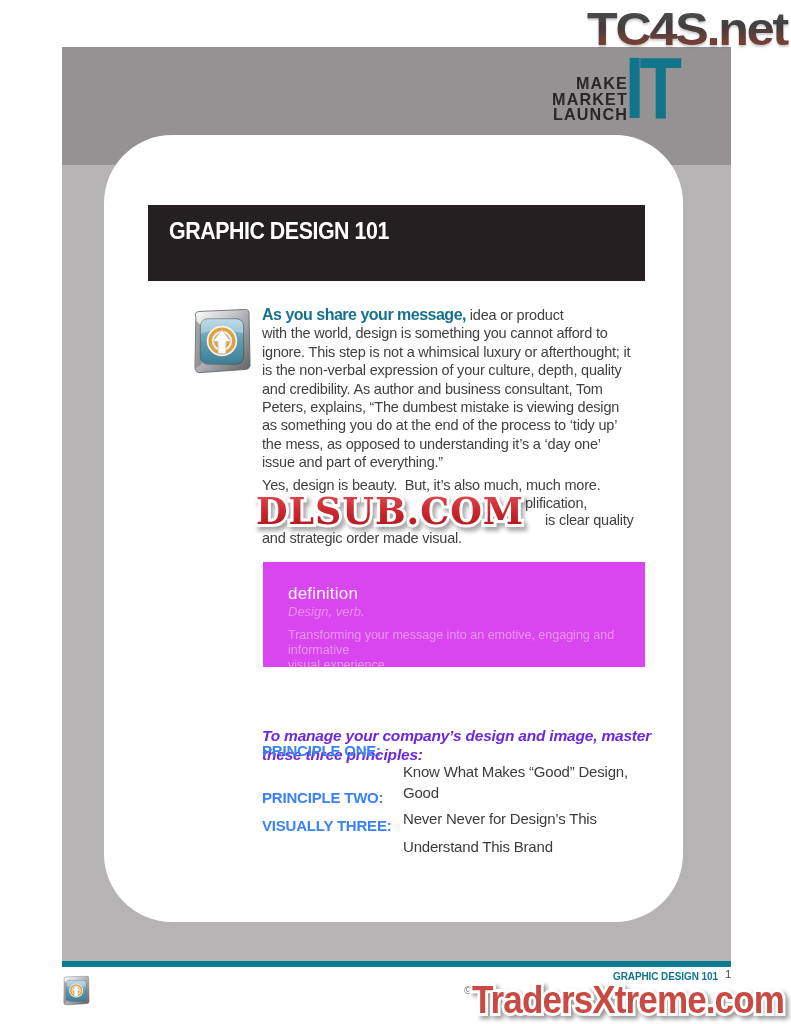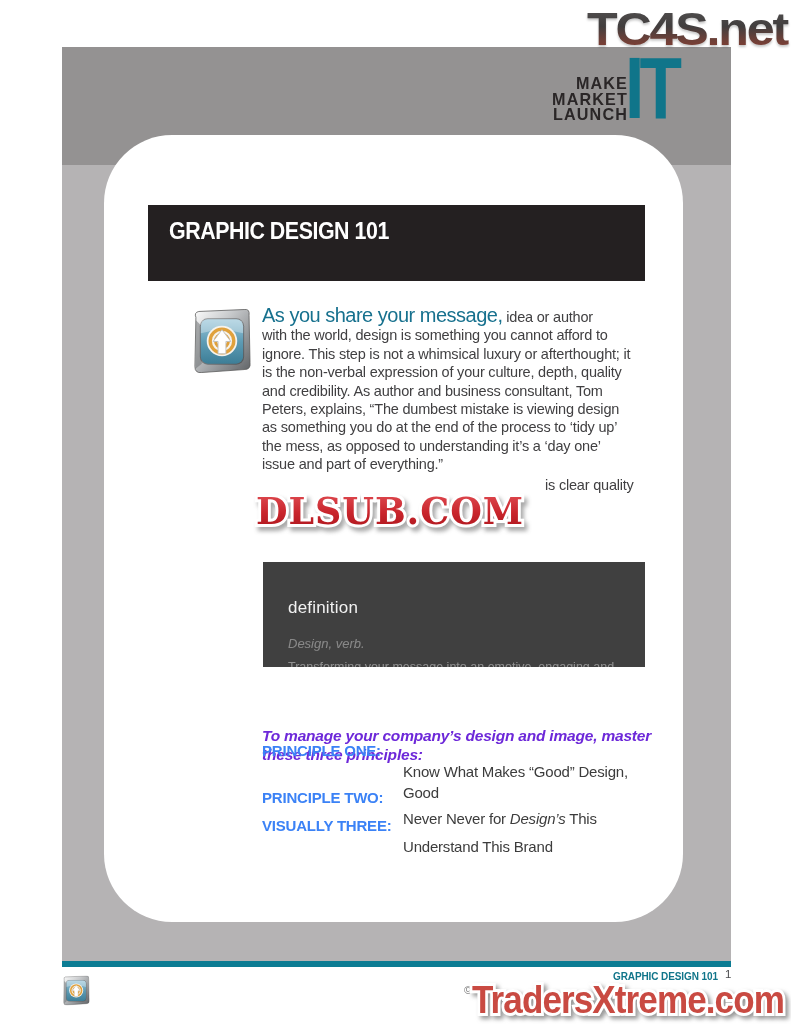--- a/index.html
+++ b/index.html
@@ -29,41 +29,41 @@
     margin-top:3px; transform:scaleX(0.95); transform-origin:left top; white-space:nowrap; }
 
   
   .icon-main { position:absolute; left:189px; top:308px; width:63px; height:66px; z-index:2; }
   .icon-footer { position:absolute; left:61px; top:975px; width:29px; height:31px; z-index:2; }
 
   
   .body-text { color:#414042; font-size:14.5px; line-height:18.4px; letter-spacing:-0.2px; }
   .pre { white-space:pre-wrap; }
   .intro { position:absolute; left:262px; top:306px; width:420px; z-index:2; }
-  .intro-lead { color:#17718e; font-weight:normal; font-size:20px; letter-spacing:-0.5px; }
+  .intro-lead { color:#17718e; font-weight:bold; font-size:16px; letter-spacing:-0.5px; }
 
   .para2 { position:absolute; left:262px; top:477px; width:420px; z-index:2; }
   .para2 .ln { line-height:17.5px; white-space:pre-wrap; }
   .ind2 { padding-left:263px; }
   .ind3 { padding-left:283px; }
 
   
-  .def-box { position:absolute; left:263px; top:562px; width:382px; height:105px; background:#404040; z-index:2; padding:36px 24px 0 25px; }
+  .def-box { position:absolute; left:263px; top:562px; width:382px; height:105px; background:#d946ef; z-index:2; padding:22px 24px 0 25px; }
   .def-heading { color:rgba(255,255,255,0.93); font-size:17px; letter-spacing:0.2px; }
-  .def-term { color:rgba(255,255,255,0.38); font-size:13px; font-style:italic; margin-top:18px; }
+  .def-term { color:rgba(255,255,255,0.38); font-size:13px; font-style:italic; margin-top:0; }
   .def-body { color:rgba(255,255,255,0.42); font-size:12.5px; line-height:15px; margin-top:9px; white-space:pre-wrap; }
 
   
   .pp-intro { position:absolute; left:262px; top:727px; width:420px; z-index:2;
     font-weight:bold; font-style:italic; font-size:15.5px; line-height:18.5px; color:#6d28d9; letter-spacing:-0.2px; white-space:pre-wrap; }
   .pp-row { position:absolute; left:262px; width:420px; z-index:2; font-size:15px; color:#3c3c3c; letter-spacing:-0.2px; }
   .pp-row1 { top:742px; } .pp-row2 { top:789px; } .pp-row3 { top:817px; }
   .pp-label { display:inline-block; width:141px; font-weight:bold; color:#3b82f6; vertical-align:top; }
   .pp-desc { display:inline-block; width:262px; vertical-align:top; white-space:pre-wrap; line-height:21px;margin-top:19px; }
-  .pp-italic { font-style:italic; }
+  .pp-italic { }
 
   
   .footer-rule { position:absolute; left:62px; top:961px; width:669px; height:6px; background:#0c7c93; z-index:2; }
   .footer-doc-title { position:absolute; left:613px; top:971px; font-size:10px; font-weight:bold; color:#10758a; letter-spacing:-0.1px; z-index:2; }
   .footer-page-num { position:absolute; left:725px; top:968px; font-size:11.5px; color:#4d4d4f; z-index:2; }
   .copyright { position:absolute; left:464px; top:984px; font-size:11px; color:#777777; z-index:2; }
 
   
   .wm-top { position:absolute; left:584px; top:0px; z-index:10; filter:drop-shadow(0px 2px 1px rgba(0,0,0,0.22)); }
   .wm-mid { position:absolute; left:250px; top:483px; z-index:10; }
@@ -118,33 +118,36 @@
 
   <div class="header-bar">
     <div><span class="page-title">GRAPHIC DESIGN 101</span></div>
   </div>
 
   <svg class="icon-main" viewBox="0 0 64 66">
       <use href="#cube-icon"></use>
     </svg>
 
   <div class="intro body-text">
-    <span class="intro-lead">As you share your message,</span><span class="pre"> idea or author</span>
+    <span class="intro-lead">As you share your message,</span><span class="pre"> idea or product</span>
     <div class="pre">with the world, design is something you cannot afford to
 ignore. This step is not a whimsical luxury or afterthought; it
 is the non-verbal expression of your culture, depth, quality
 and credibility. As author and business consultant, Tom
 Peters, explains, “The dumbest mistake is viewing design
 as something you do at the end of the process to ‘tidy up’
 the mess, as opposed to understanding it’s a ‘day one’
 issue and part of everything.”</div>
   </div>
 
   <div class="para2 body-text">
+    <div class="ln">Yes, design is beauty.  But, it’s also much, much more.</div>
+    <div class="ln ind2">plification,</div>
     <div class="ln ind3">is clear quality</div>
+    <div class="ln">and strategic order made visual.</div>
   </div>
 
   <div class="def-box">
     <div class="def-heading">definition</div>
     <div class="def-term">Design, verb.</div>
     <div class="def-body">Transforming your message into an emotive, engaging and informative
 visual experience.</div>
   </div>
 
   <div class="pp-intro">To manage your company’s design and image, master

